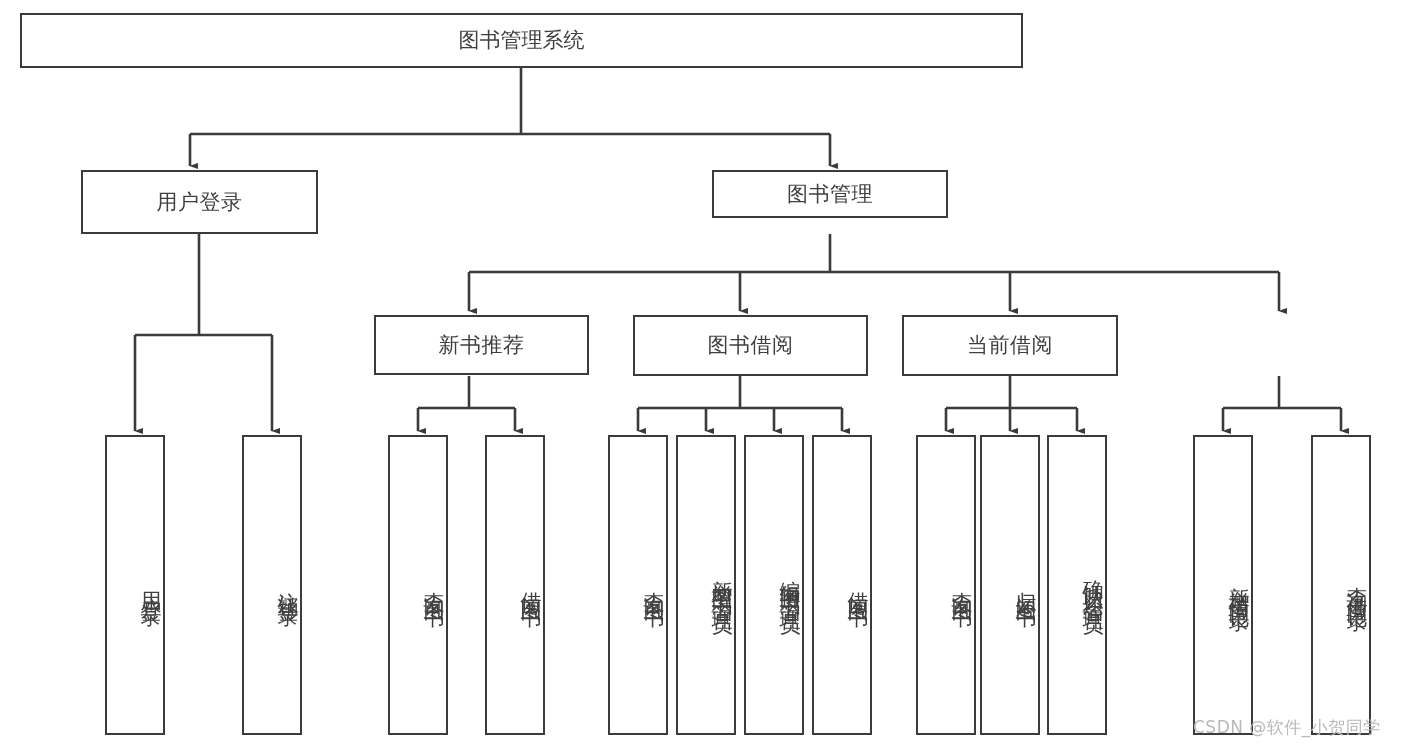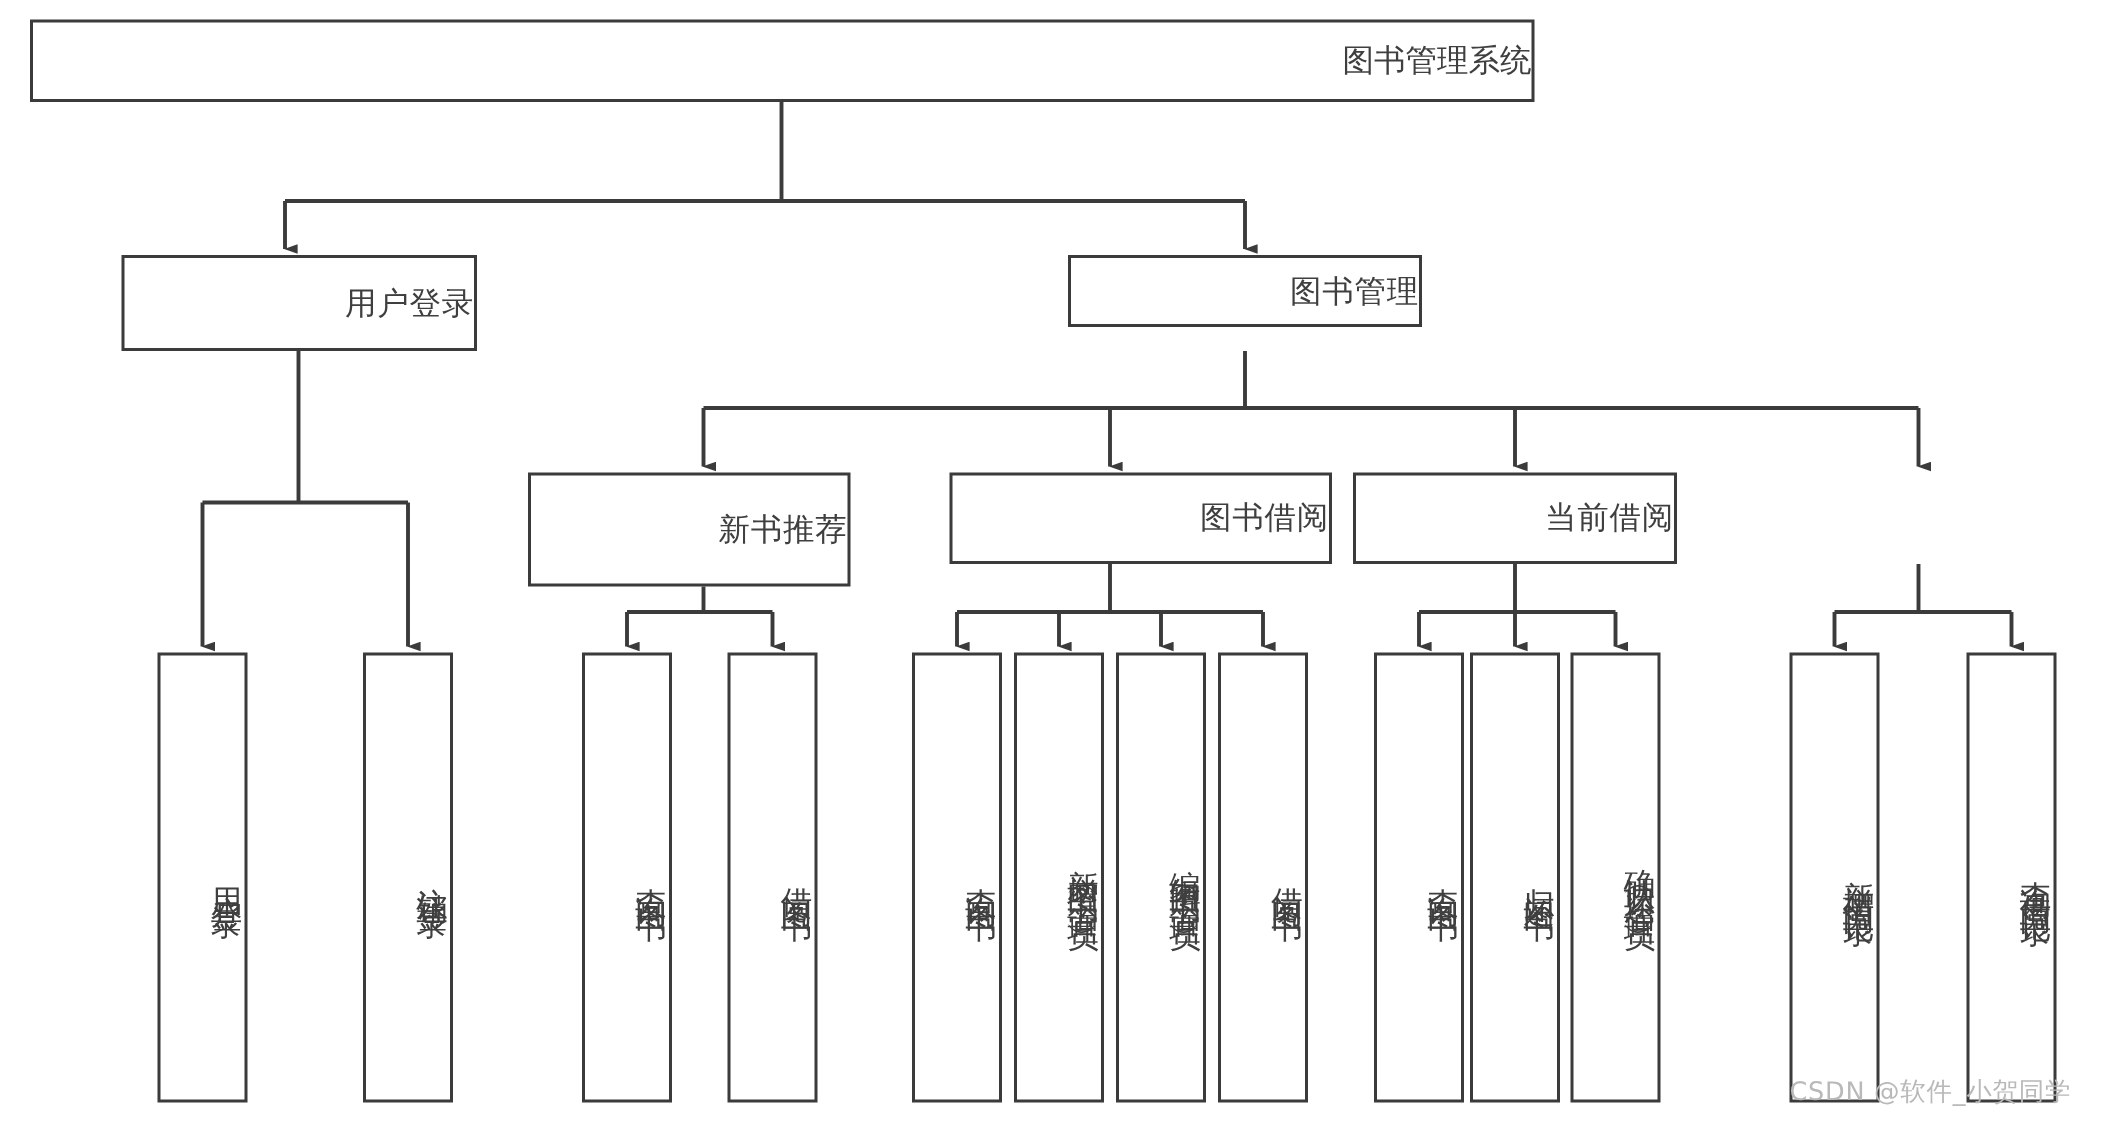--- a/index.html
+++ b/index.html
@@ -29,21 +29,21 @@
     pointer-events: none;
   }
   .node {
     position: absolute;
     box-sizing: border-box;
     border: 2.5px solid #3b3b3b;
     background: #ffffff;
     color: #3f3f3f;
     display: flex;
     align-items: center;
-    justify-content: flex-end;
+    justify-content: center;
     text-align: center;
     line-height: 1.15;
   }
   .node-h {
     font-size: 21px;
     letter-spacing: 0.5px;
   }
   .node-root {
     font-size: 21px;
   }
@@ -130,24 +130,24 @@
     <span>图书管理系统</span>
   </div>
 
   <div class="node node-h" style="left:81px; top:170px; width:237px; height:64px;">
     <span>用户登录</span>
   </div>
   <div class="node node-h" style="left:712px; top:170px; width:236px; height:48px;">
     <span>图书管理</span>
   </div>
 
-  <div class="node node-h" style="left:352px; top:315px; width:215px; height:76px;">
+  <div class="node node-h" style="left:374px; top:315px; width:215px; height:60px;">
     <span>新书推荐</span>
   </div>
-  <div class="node node-h" style="left:633px; top:315px; width:255px; height:61px;">
+  <div class="node node-h" style="left:633px; top:315px; width:235px; height:61px;">
     <span>图书借阅</span>
   </div>
   <div class="node node-h" style="left:902px; top:315px; width:216px; height:61px;">
     <span>当前借阅</span>
   </div>
 
   <div class="node node-v" style="left:105px; top:435px; width:60px; height:300px;">
     <span class="vtext">用户登录</span>
   </div>
   <div class="node node-v" style="left:242px; top:435px; width:60px; height:300px;">

